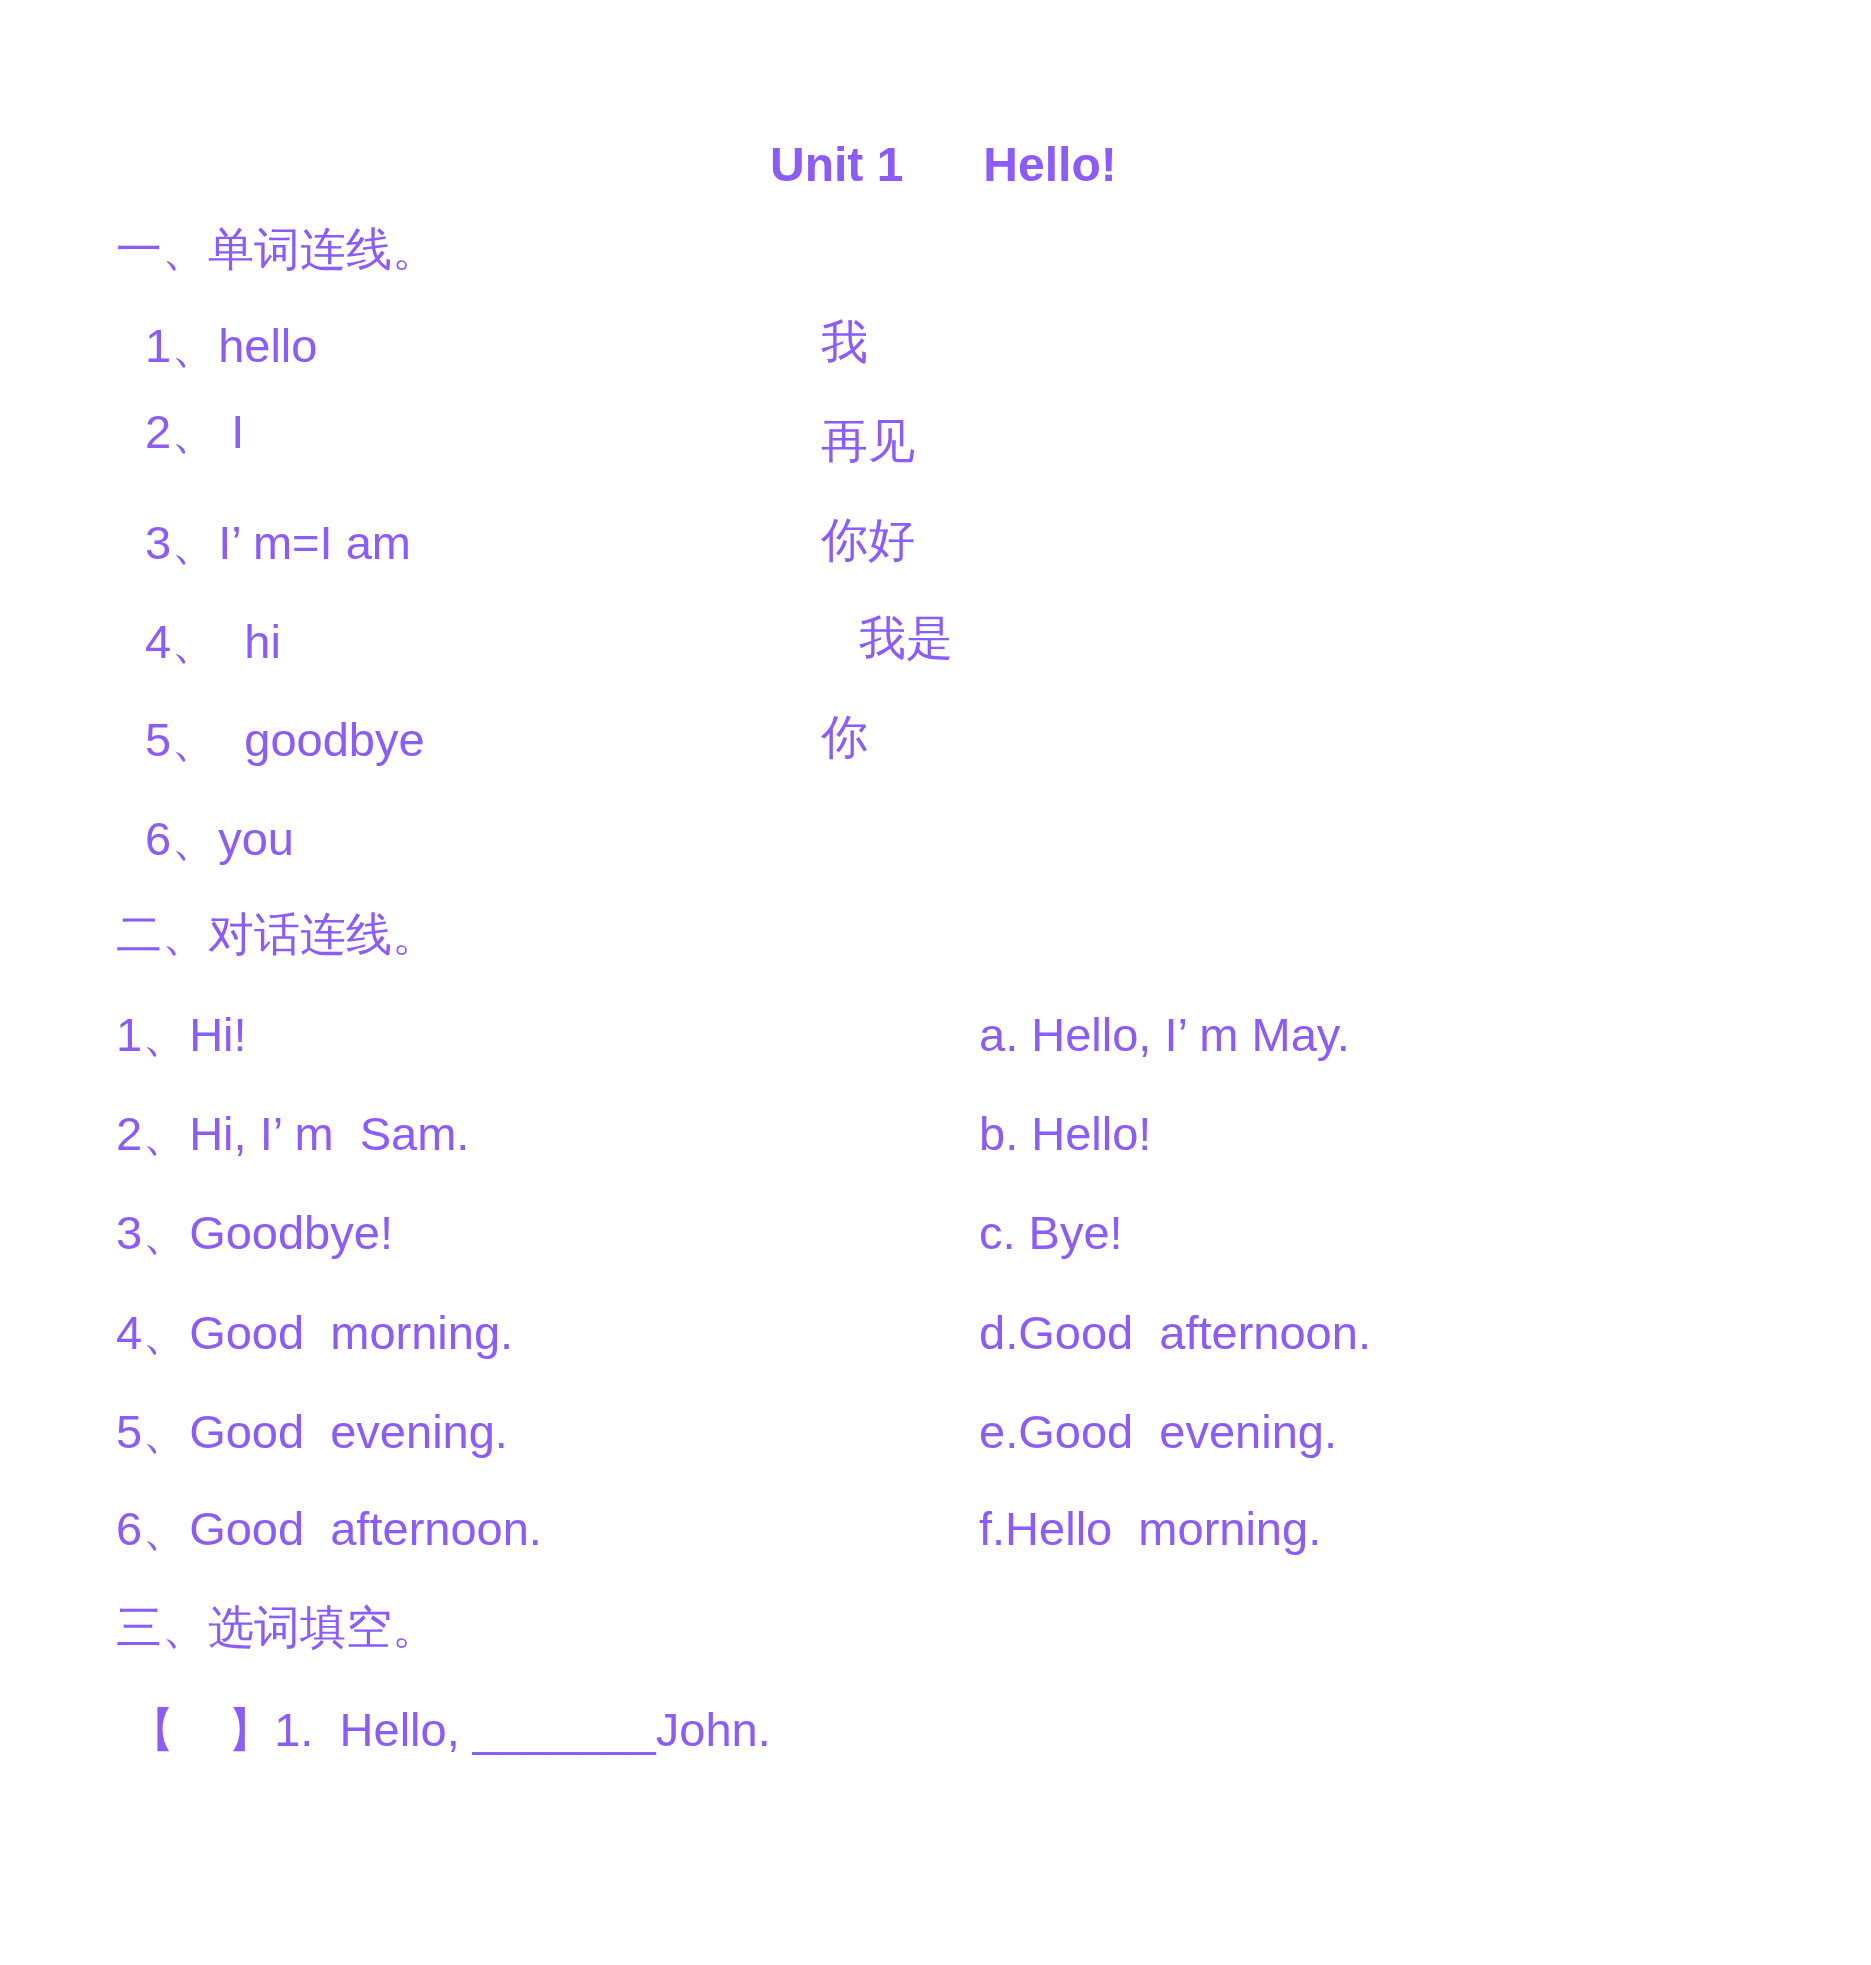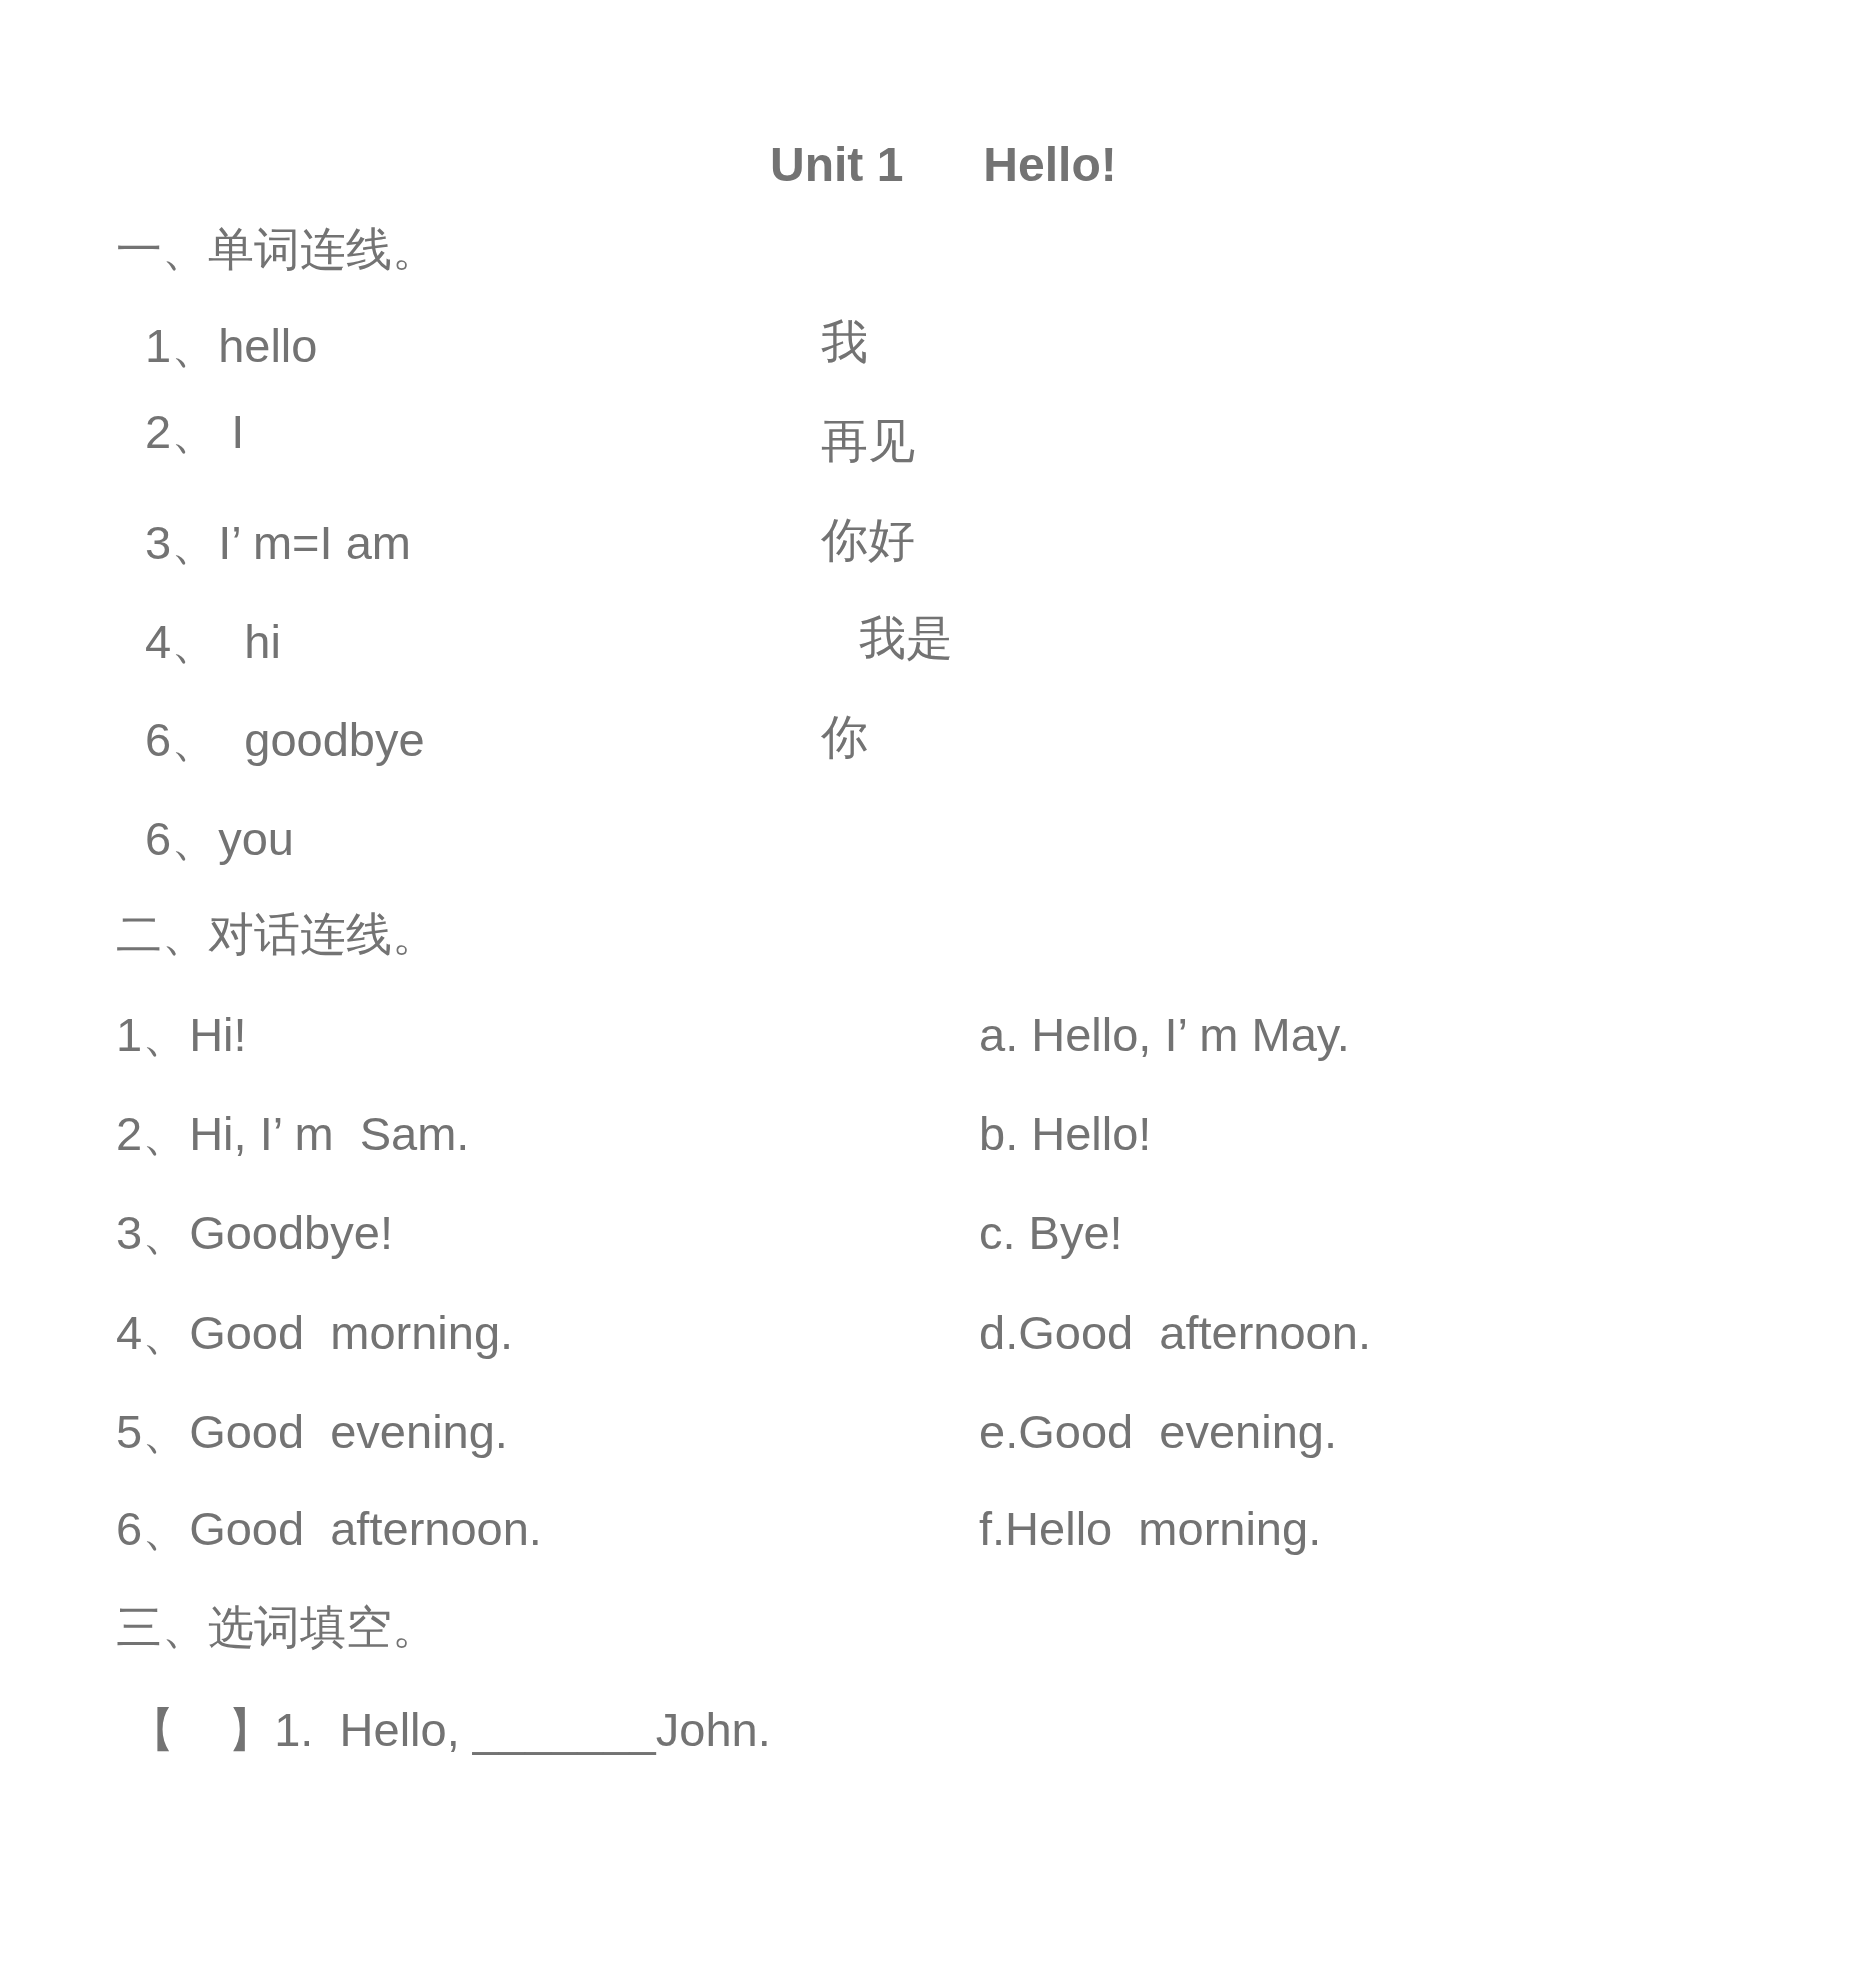--- a/index.html
+++ b/index.html
@@ -9,21 +9,21 @@
     width: 1872px;
     height: 2647px;
     background: #ffffff;
     overflow: hidden;
     color: #000000;
   }
   .line {
     position: absolute;
     white-space: pre;
     line-height: 1.2;
-    color: #737373;
+    color: #8b5cf6;
   }
   .en {
     font-family: "Liberation Sans", sans-serif;
     font-weight: 400;
     font-size: 47px;
   }
   .cn {
     font-family: "Liberation Serif", serif;
     font-weight: 400;
     font-size: 47px;
@@ -58,21 +58,21 @@
   </div>
   <div>
     <span class="line en" style="left:145px; top:515px;">3、I’ m=I am</span>
     <span class="line cn" style="left:821px; top:512px;">你好</span>
   </div>
   <div>
     <span class="line en" style="left:145px; top:614px;">4、  hi</span>
     <span class="line cn" style="left:859px; top:610px;">我是</span>
   </div>
   <div>
-    <span class="line en" style="left:145px; top:712px;">6、  goodbye</span>
+    <span class="line en" style="left:145px; top:712px;">5、  goodbye</span>
     <span class="line cn" style="left:821px; top:709px;">你</span>
   </div>
   <div>
     <span class="line en" style="left:145px; top:811px;">6、you</span>
     <span class="line cn" style="left:821px; top:808px;"></span>
   </div>
 
   <div class="line hdr" style="left:116px; top:907px;">二、对话连线。</div>
 
   <div>

